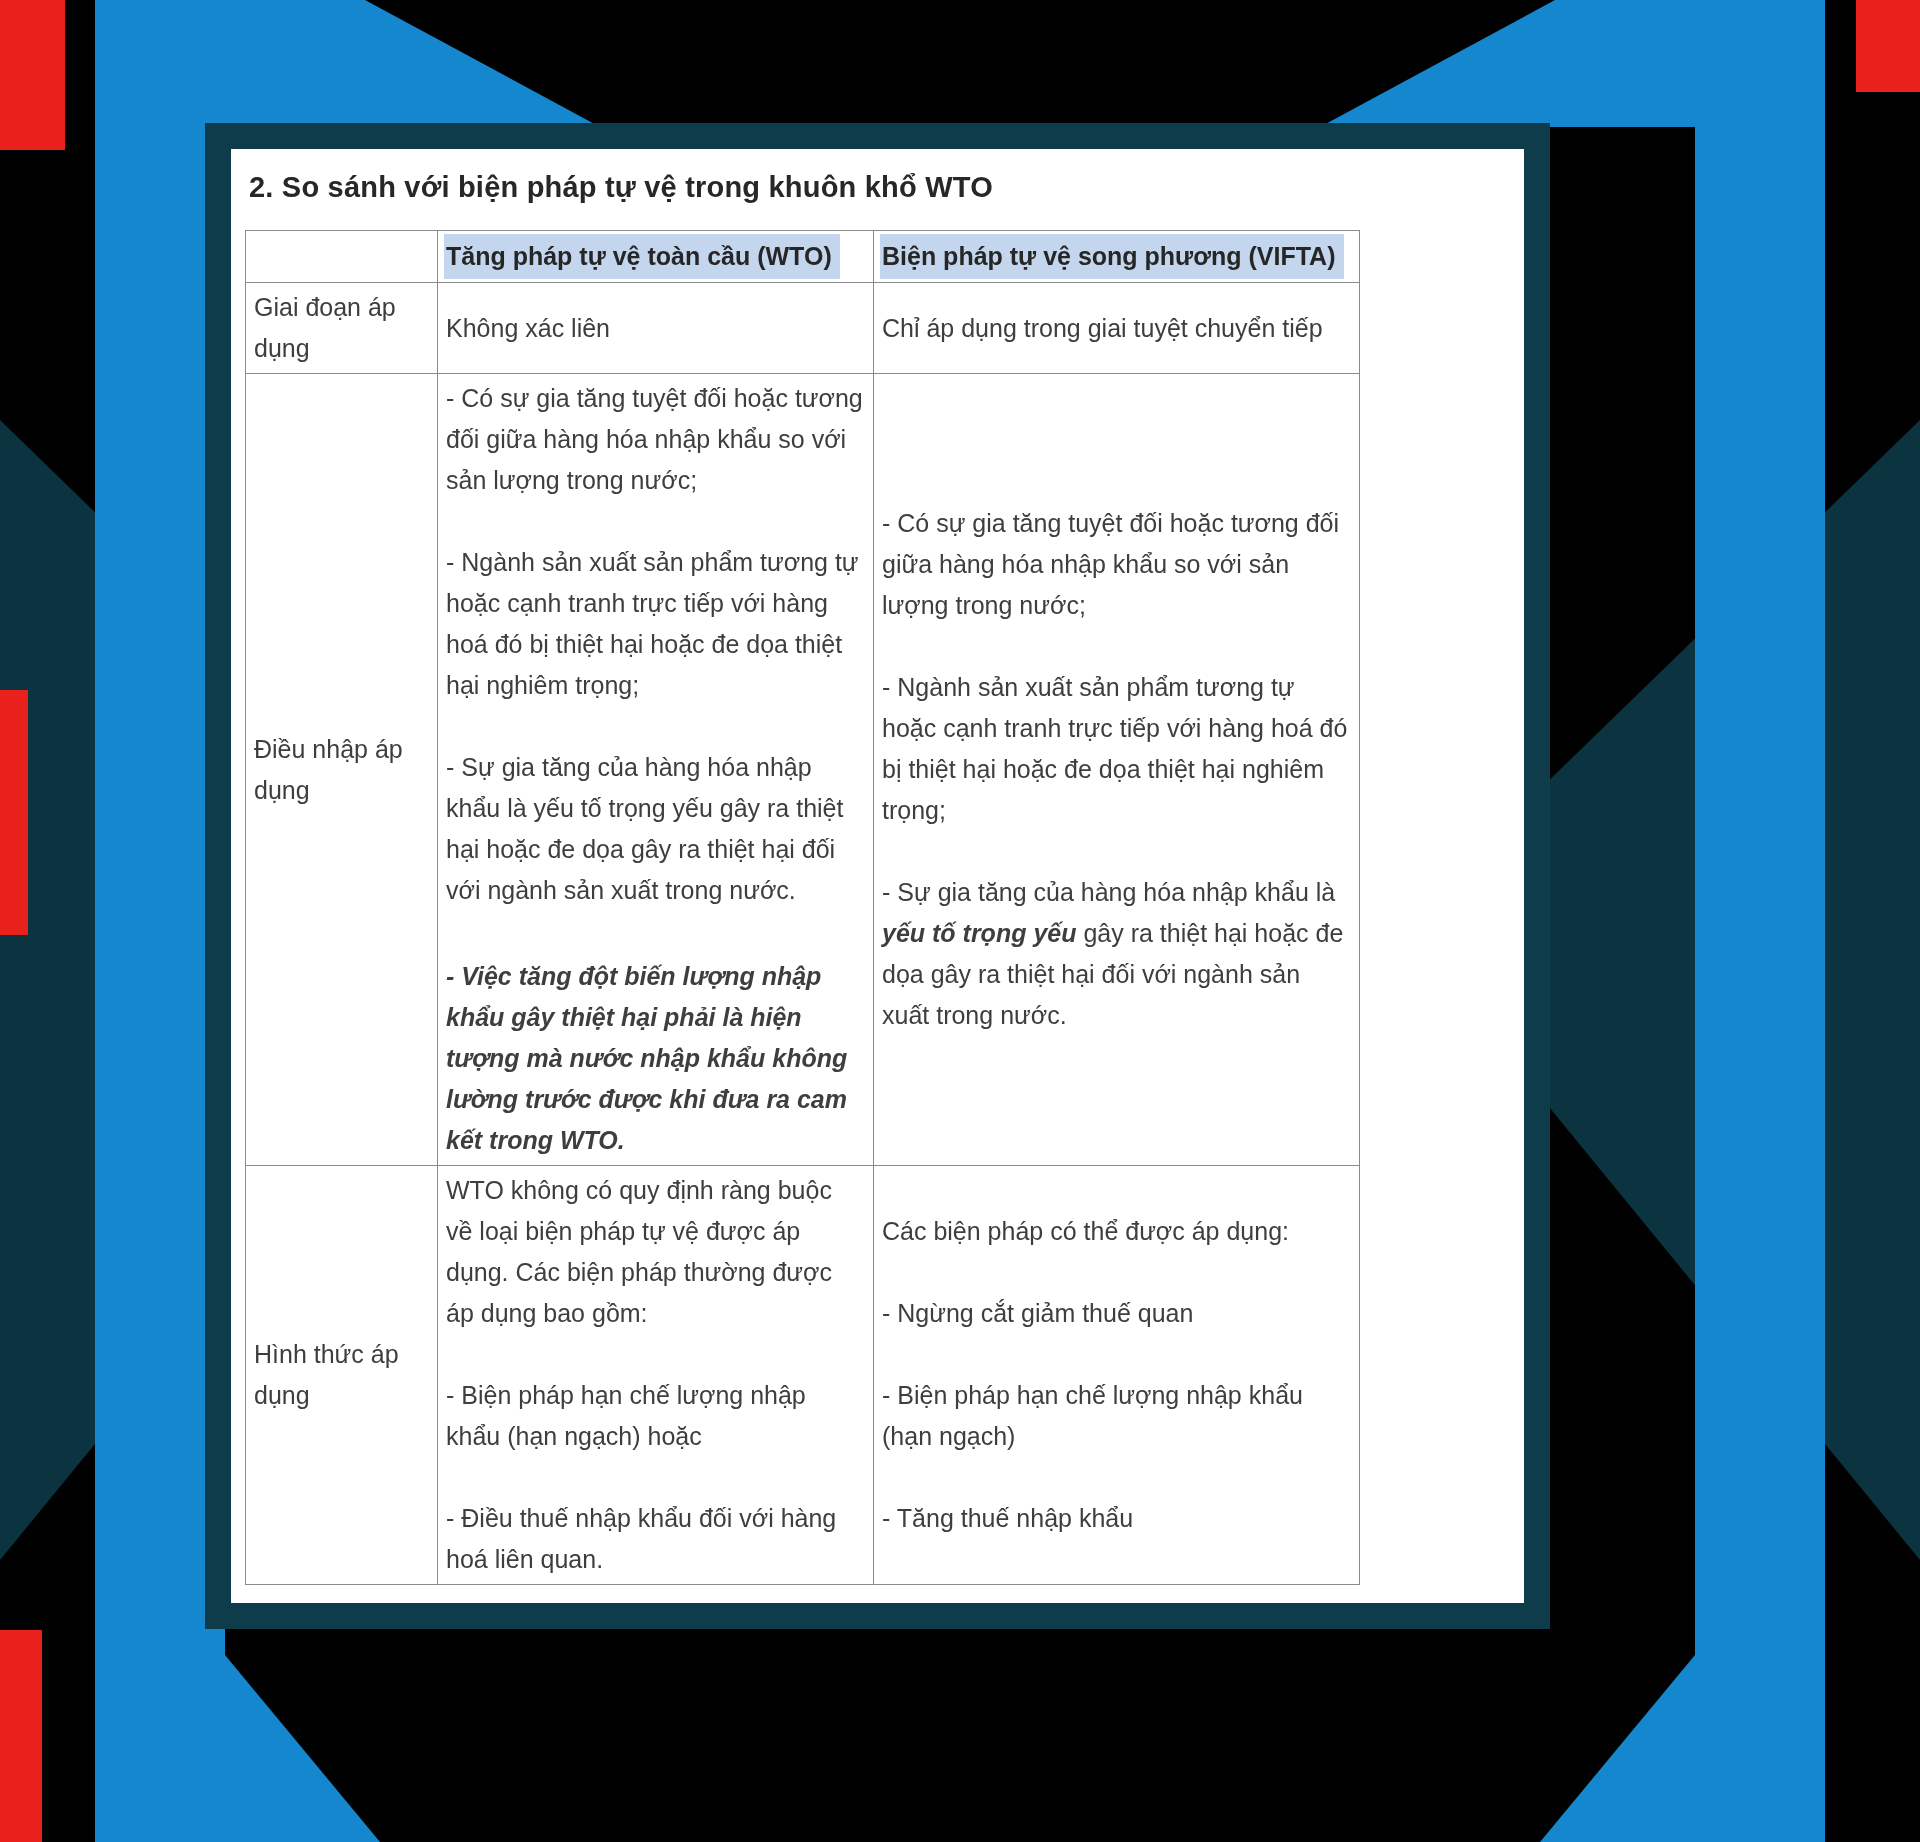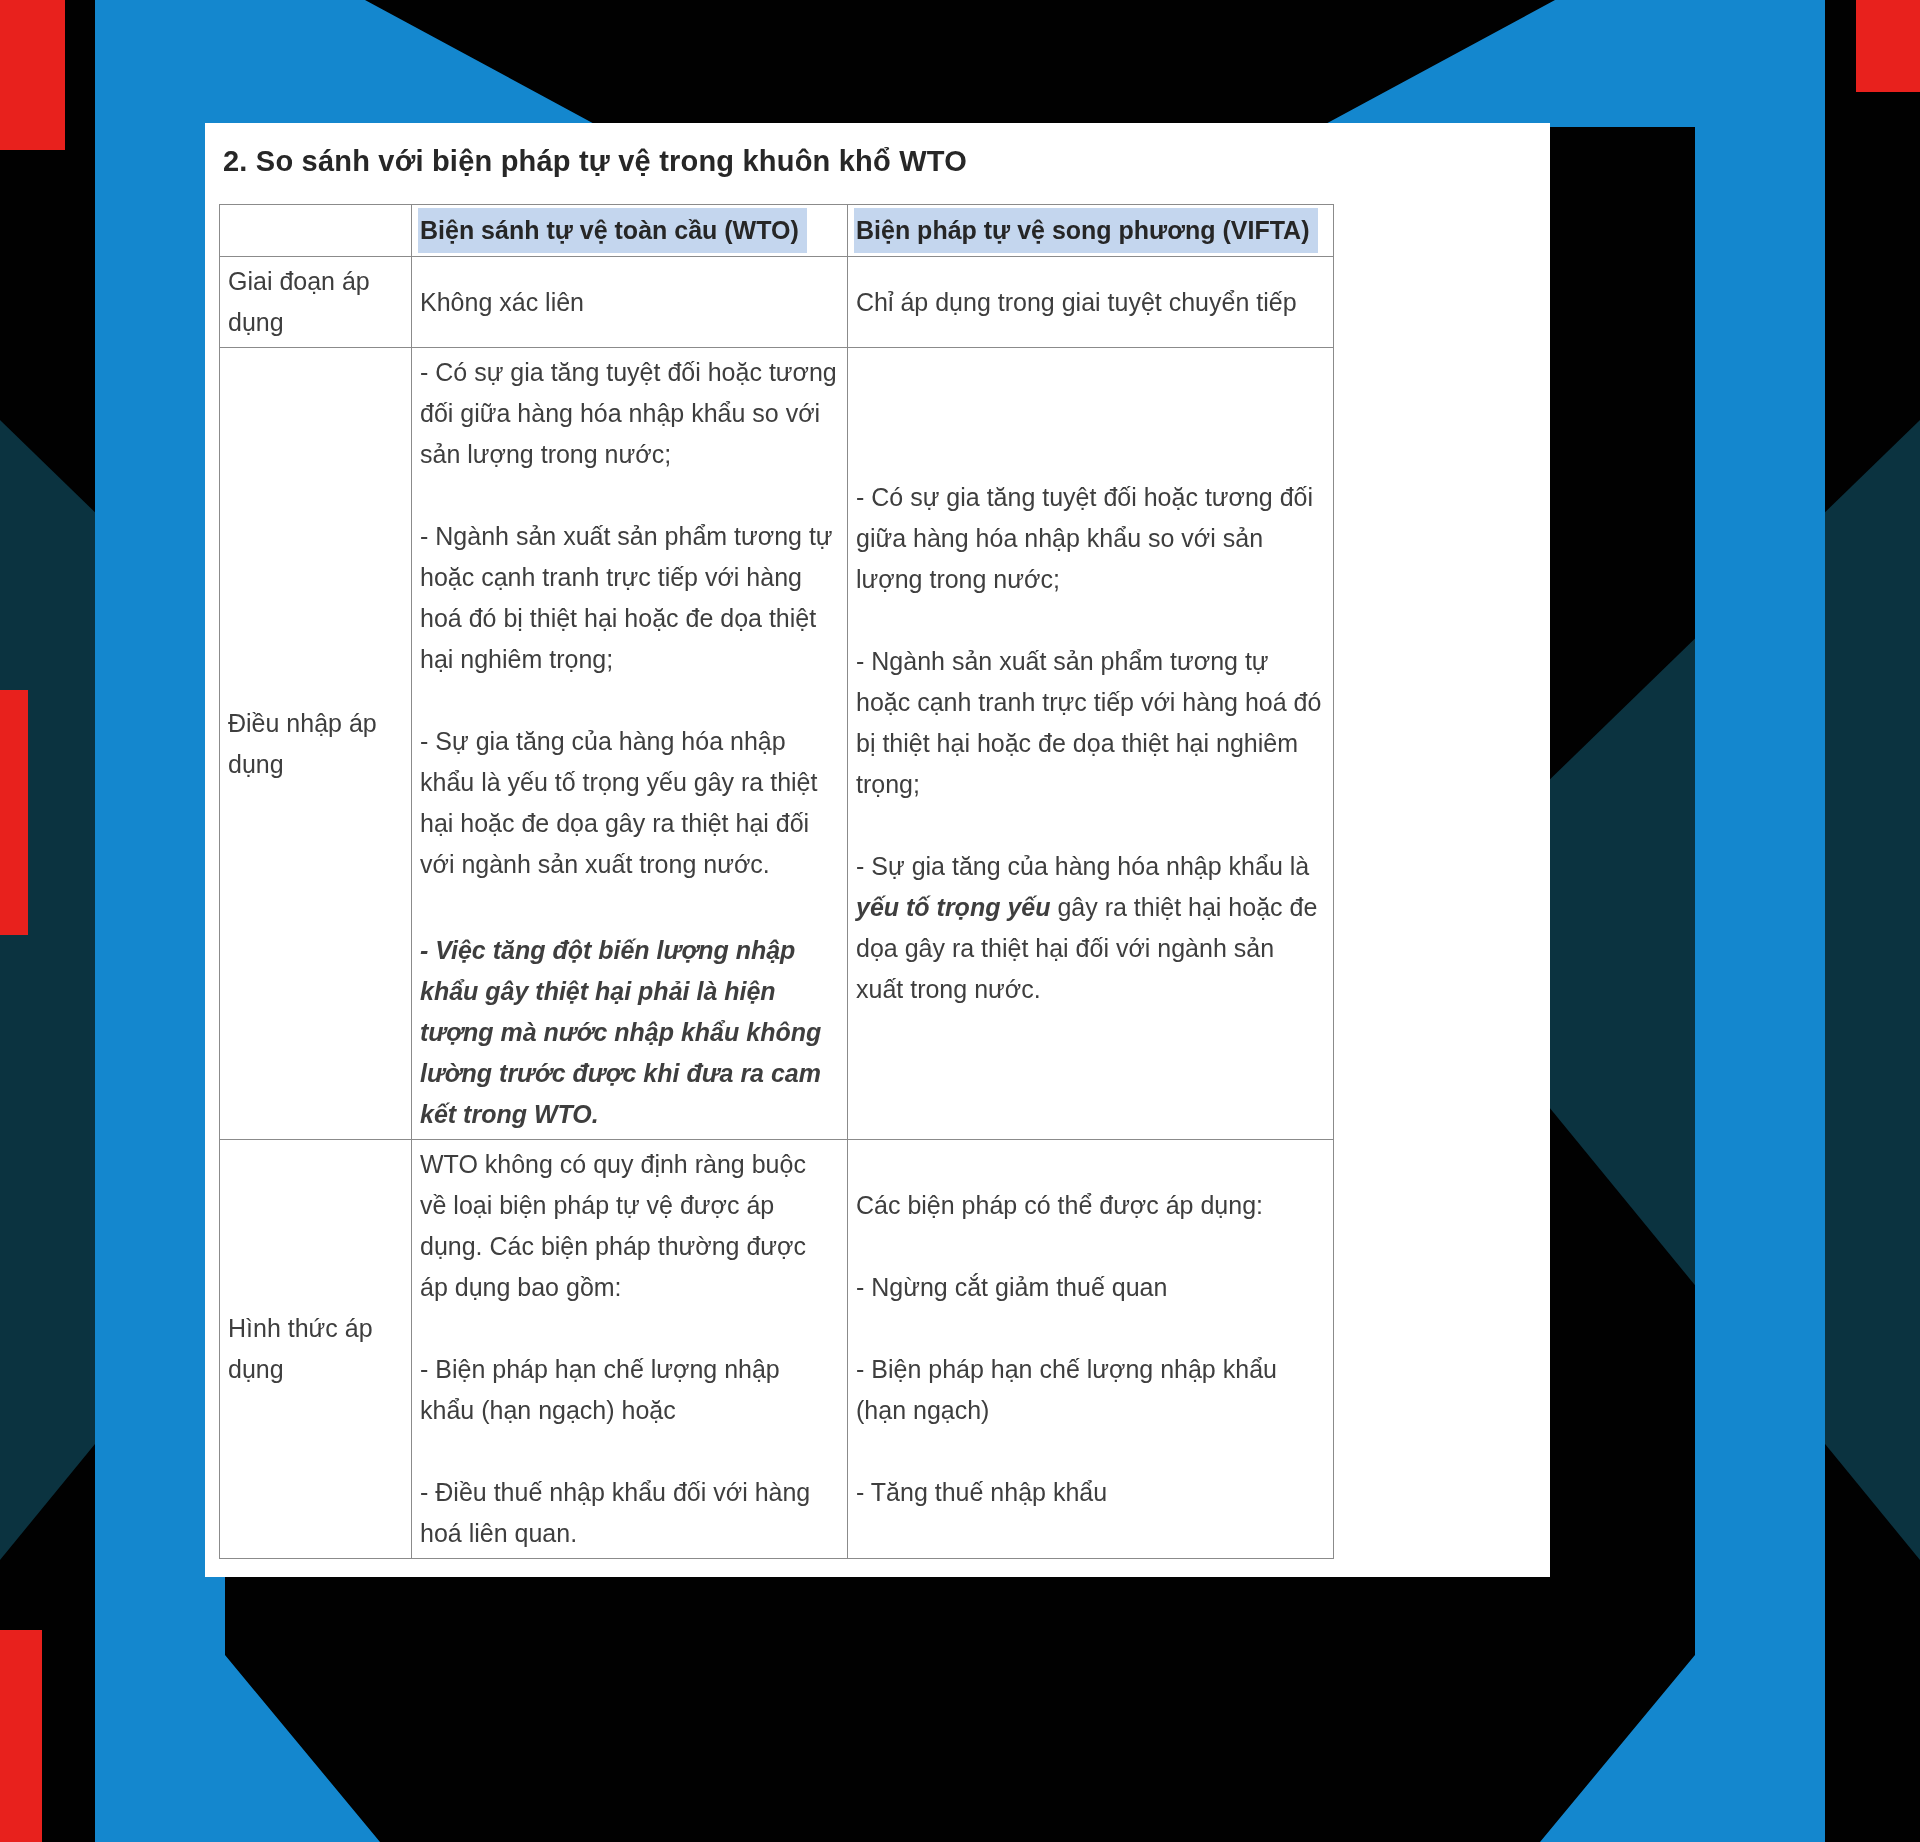--- a/index.html
+++ b/index.html
@@ -25,20 +25,21 @@
   .blue-right{background:var(--accent-blue);clip-path:polygon(1825px 0px,1555px 0px,1320px 127px,1695px 127px,1695px 1655px,1540px 1842px,1825px 1842px);}
   .red{position:absolute;background:var(--accent-red);}
   .red-tl{left:0;top:0;width:65px;height:150px;}
   .red-ml{left:0;top:690px;width:28px;height:245px;}
   .red-bl{left:0;top:1630px;width:42px;height:212px;}
   .red-tr{left:1856px;top:0;width:64px;height:92px;}
 
   .doc-frame{
     position:absolute;left:205px;top:123px;width:1345px;
     box-sizing:border-box;background:var(--panel-teal);
+    padding:26px;
   }
   .page{
     background:#ffffff;
     padding:16px 14px 18px 14px;
     color:var(--text-color);
   }
   .title{
     font-size:29px;font-weight:700;color:#272727;
     margin:6px 0 26px 4px;letter-spacing:.2px;
   }
@@ -85,21 +86,21 @@
     <table class="cmp">
       <colgroup>
           <col class="c1">
           <col class="c2">
           <col class="c3">
         </colgroup>
       <thead>
         <tr>
           <th></th>
           <th>
-            <span class="hl">Biện sánh tự vệ toàn cầu (WTO)</span>
+            <span class="hl">Tăng pháp tự vệ toàn cầu (WTO)</span>
           </th>
           <th>
             <span class="hl">Biện pháp tự vệ song phương (VIFTA)</span>
           </th>
         </tr>
       </thead>
       <tbody>
         <tr class="r-stage">
           <td class="lbl">Giai đoạn áp dụng</td>
           <td>Không xác liên</td>

